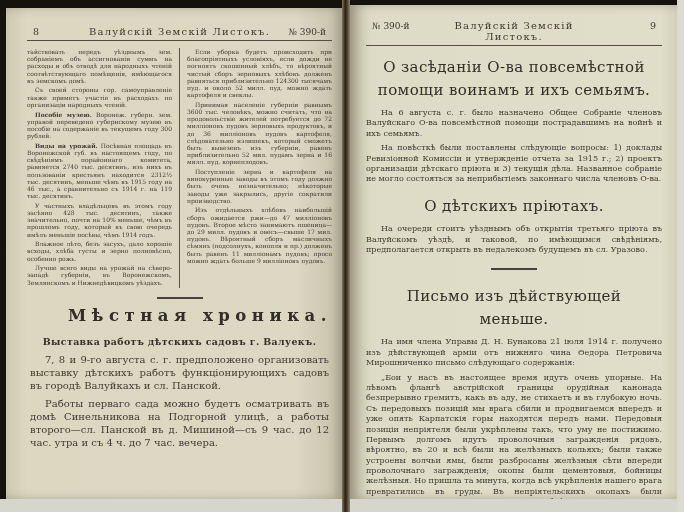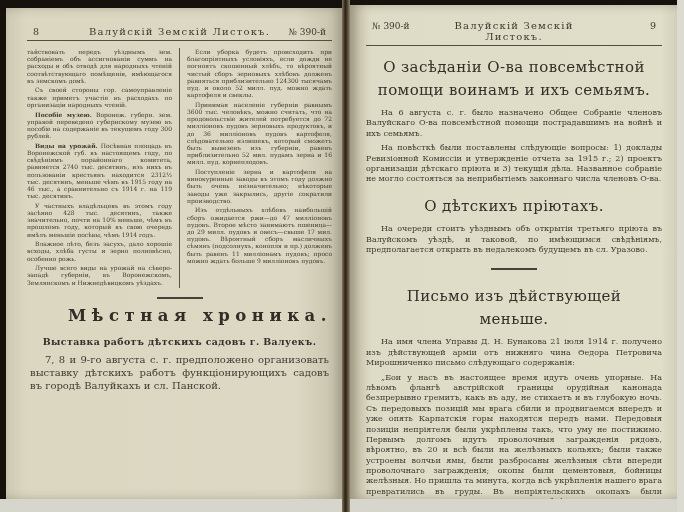--- a/index.html
+++ b/index.html
@@ -70,20 +70,21 @@
           <p class="cpar"><span>Изъ отдѣльныхъ хлѣбовъ наибольшій сборъ ожидается ржи—до 47 милліоновъ пудовъ. Второе мѣсто занимаютъ пшеница—до 29 милл. пудовъ и овесъ—свыше 17 мил. пудовъ. Вѣроятный сборъ масличныхъ сѣмянъ (подсолнухъ, конопля и пр.) долженъ быть равенъ 11 милліонамъ пудовъ; просо можно ждать больше 9 милліоновъ пудовъ.</span></p>
         </div>
       </div>
 
       <hr class="rule-short">
 
       <h1 class="chron-title">Мѣстная хроника.</h1>
       <h2 class="subhead">Выставка работъ дѣтскихъ садовъ г. Валуекъ.</h2>
 
       <p class="bpar"><span>7, 8 и 9-го августа с. г. предположено организовать выставку дѣтскихъ работъ функціонирующихъ садовъ въ городѣ Валуйкахъ и сл. Панской.</span></p>
+      <p class="bpar"><span>Работы перваго сада можно будетъ осматривать въ домѣ Синельникова на Подгорной улицѣ, а работы второго—сл. Панской въ д. Мишиной—съ 9 час. до 12 час. утра и съ 4 ч. до 7 час. вечера.</span></p>
     </div>
   </div>
 
   <div class="page page-right">
     <div class="inner-r">
       <div class="phead">
         <span class="issue">№ 390-й</span>
         <span class="mast">Валуйскій Земскій Листокъ.</span>
         <span class="num r">9</span>
       </div>

